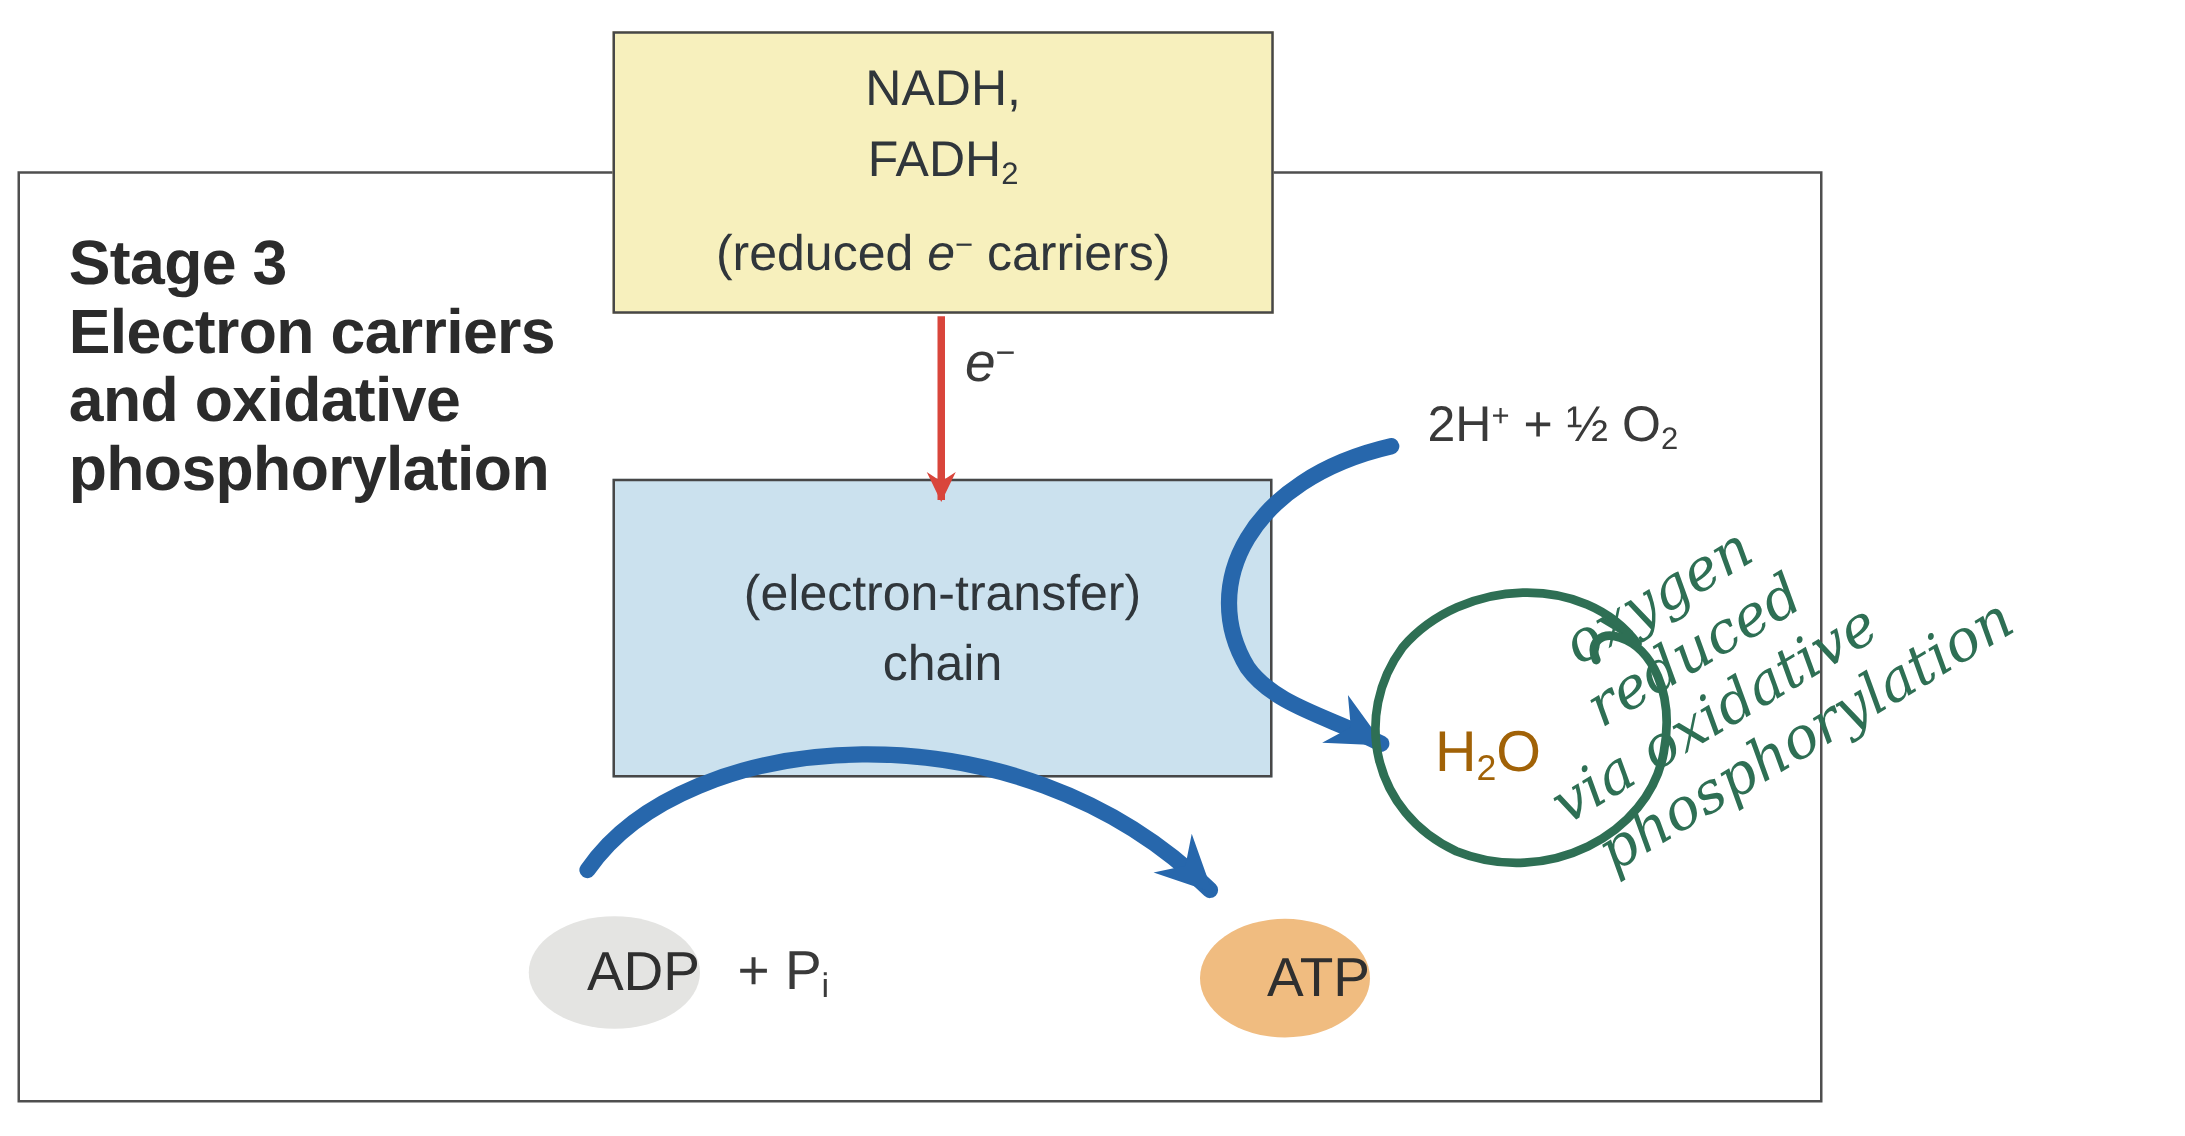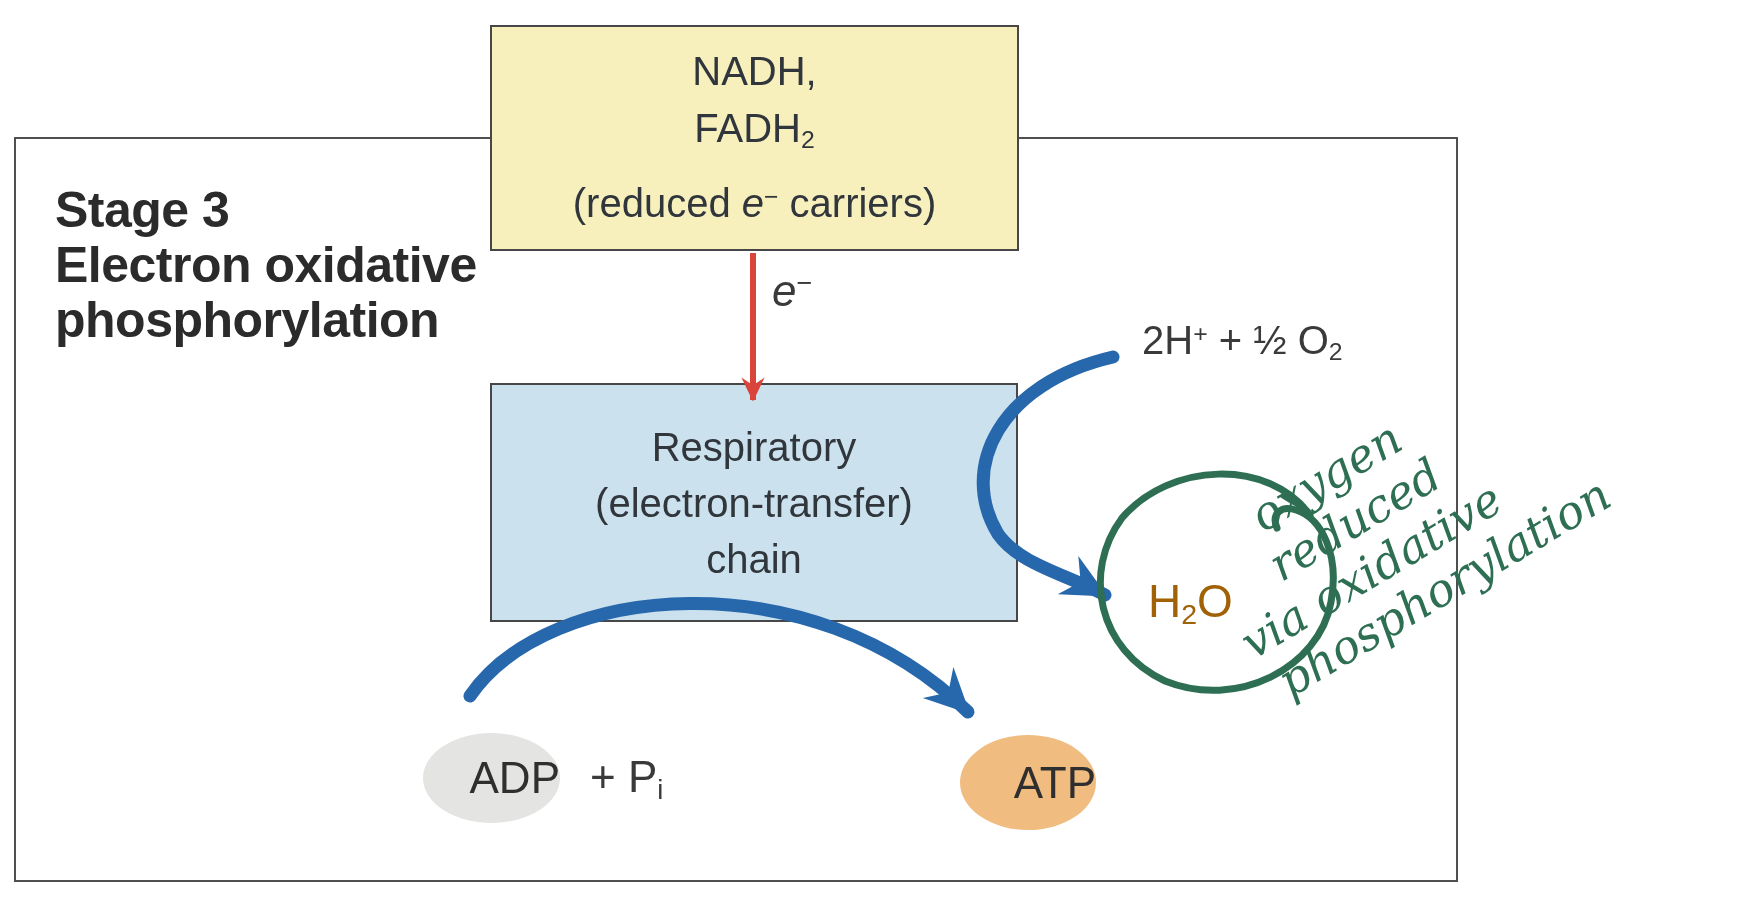--- a/index.html
+++ b/index.html
@@ -86,34 +86,34 @@
 </style>
 </head>
 <body>
 
 <div class="canvas">
 
   <div class="outer-rect"></div>
 
   <div class="stage-label">
     <div>Stage 3</div>
-    <div>Electron oxidative</div>
+    <div>Electron carriers</div>
+    <div>and oxidative</div>
     <div>phosphorylation</div>
   </div>
 
   <div class="box carriers-box">
     <div>NADH,</div>
     <div><span>FADH</span><span class="sub">2</span></div>
     <div><span>(reduced </span><span class="ital">e</span><span class="sup">−</span><span> carriers)</span></div>
   </div>
 
   <div class="electron-label"><span class="ital">e</span><span class="sup">−</span></div>
 
   <div class="box respiratory-box">
-    <div>Respiratory</div>
     <div>(electron-transfer)</div>
     <div>chain</div>
   </div>
 
   <div class="oxygen-reactants"><span>2H</span><span class="sup">+</span><span> + </span><span>½</span><span> O</span><span class="sub">2</span></div>
 
   <div class="water-label"><span>H</span><span class="sub">2</span><span>O</span></div>
 
   <div class="ellipse adp-ellipse">
       <span>ADP</span>

